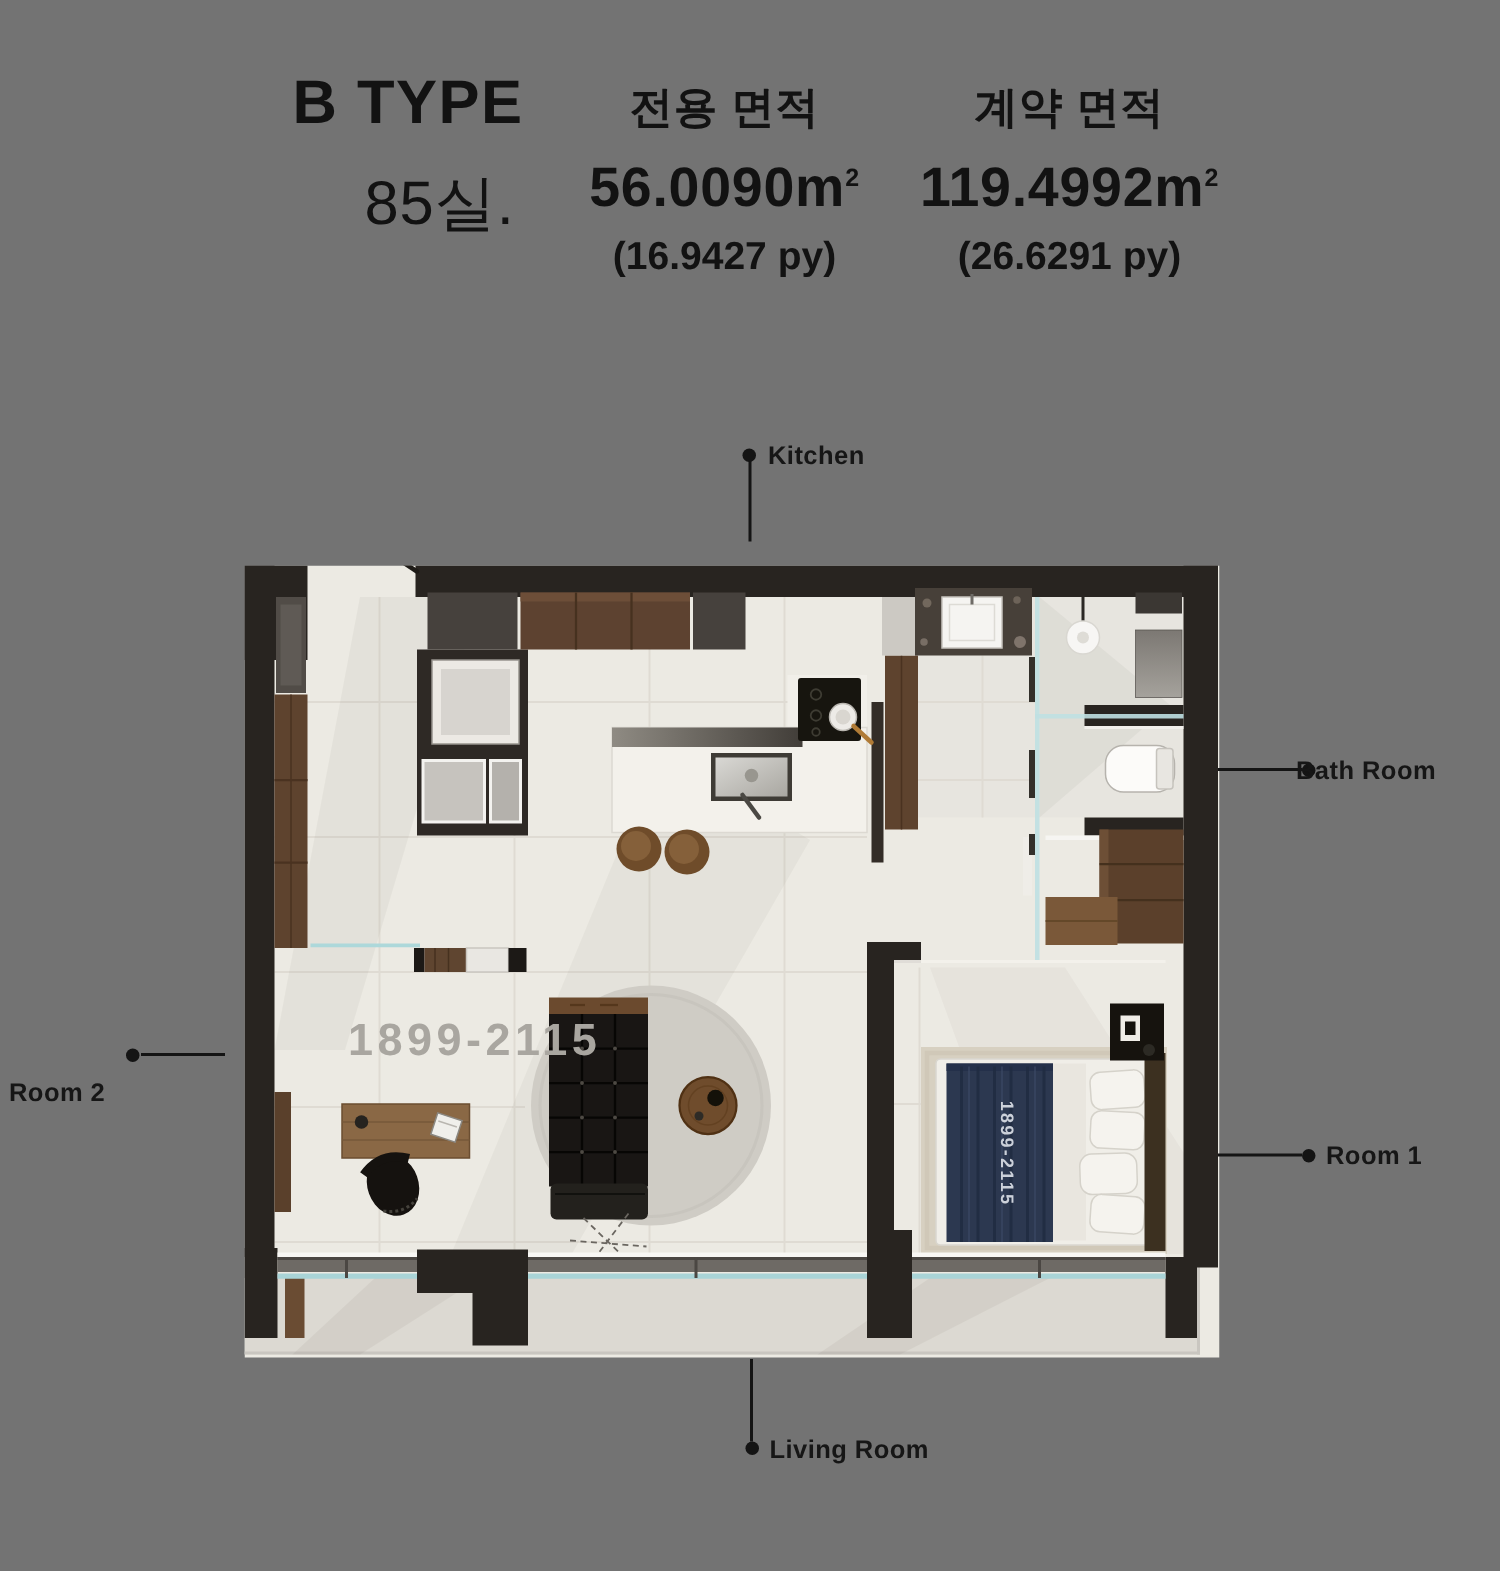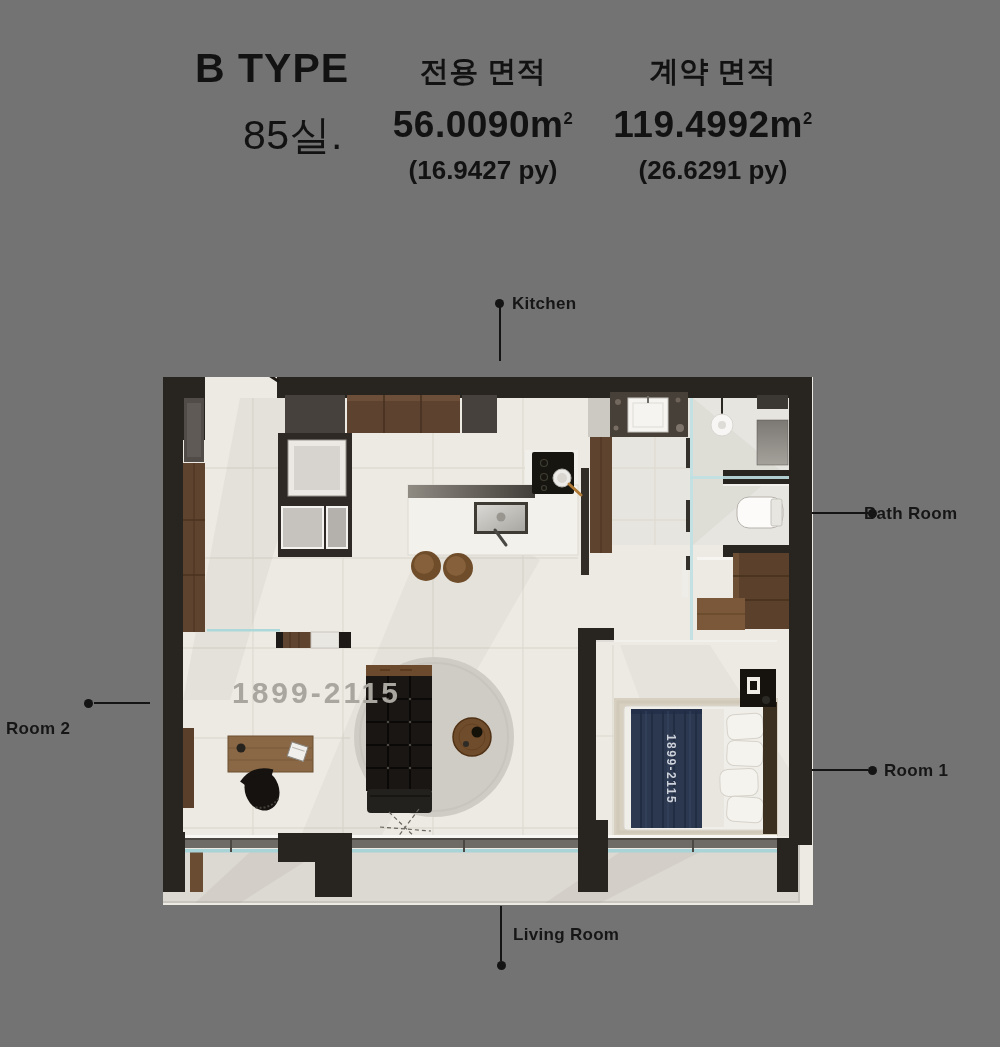--- a/index.html
+++ b/index.html
@@ -349,15 +349,15 @@
   <div class="leader" style="left:812px; top:769px; width:56px; height:2px;"></div>
   <div class="dot" style="left:868px; top:766px;"></div>
   <div class="lbl" style="left:884px; top:761px;">Room 1</div>
 
   <div class="lbl" style="left:6px; top:694px;margin-top:25px;">Room 2</div>
   <div class="dot" style="left:84px; top:699px;"></div>
   <div class="leader" style="left:94px; top:702px; width:56px; height:2px;"></div>
 
   <div class="leader" style="left:500px; top:906px; width:2px; height:55px;"></div>
   <div class="dot" style="left:497px; top:961px;"></div>
-  <div class="lbl" style="left:513px; top:925px;text-align:center;">Living Room</div>
+  <div class="lbl" style="left:513px; top:957px;text-align:center;">Living Room</div>
 
 </div>
 
 </body></html>

